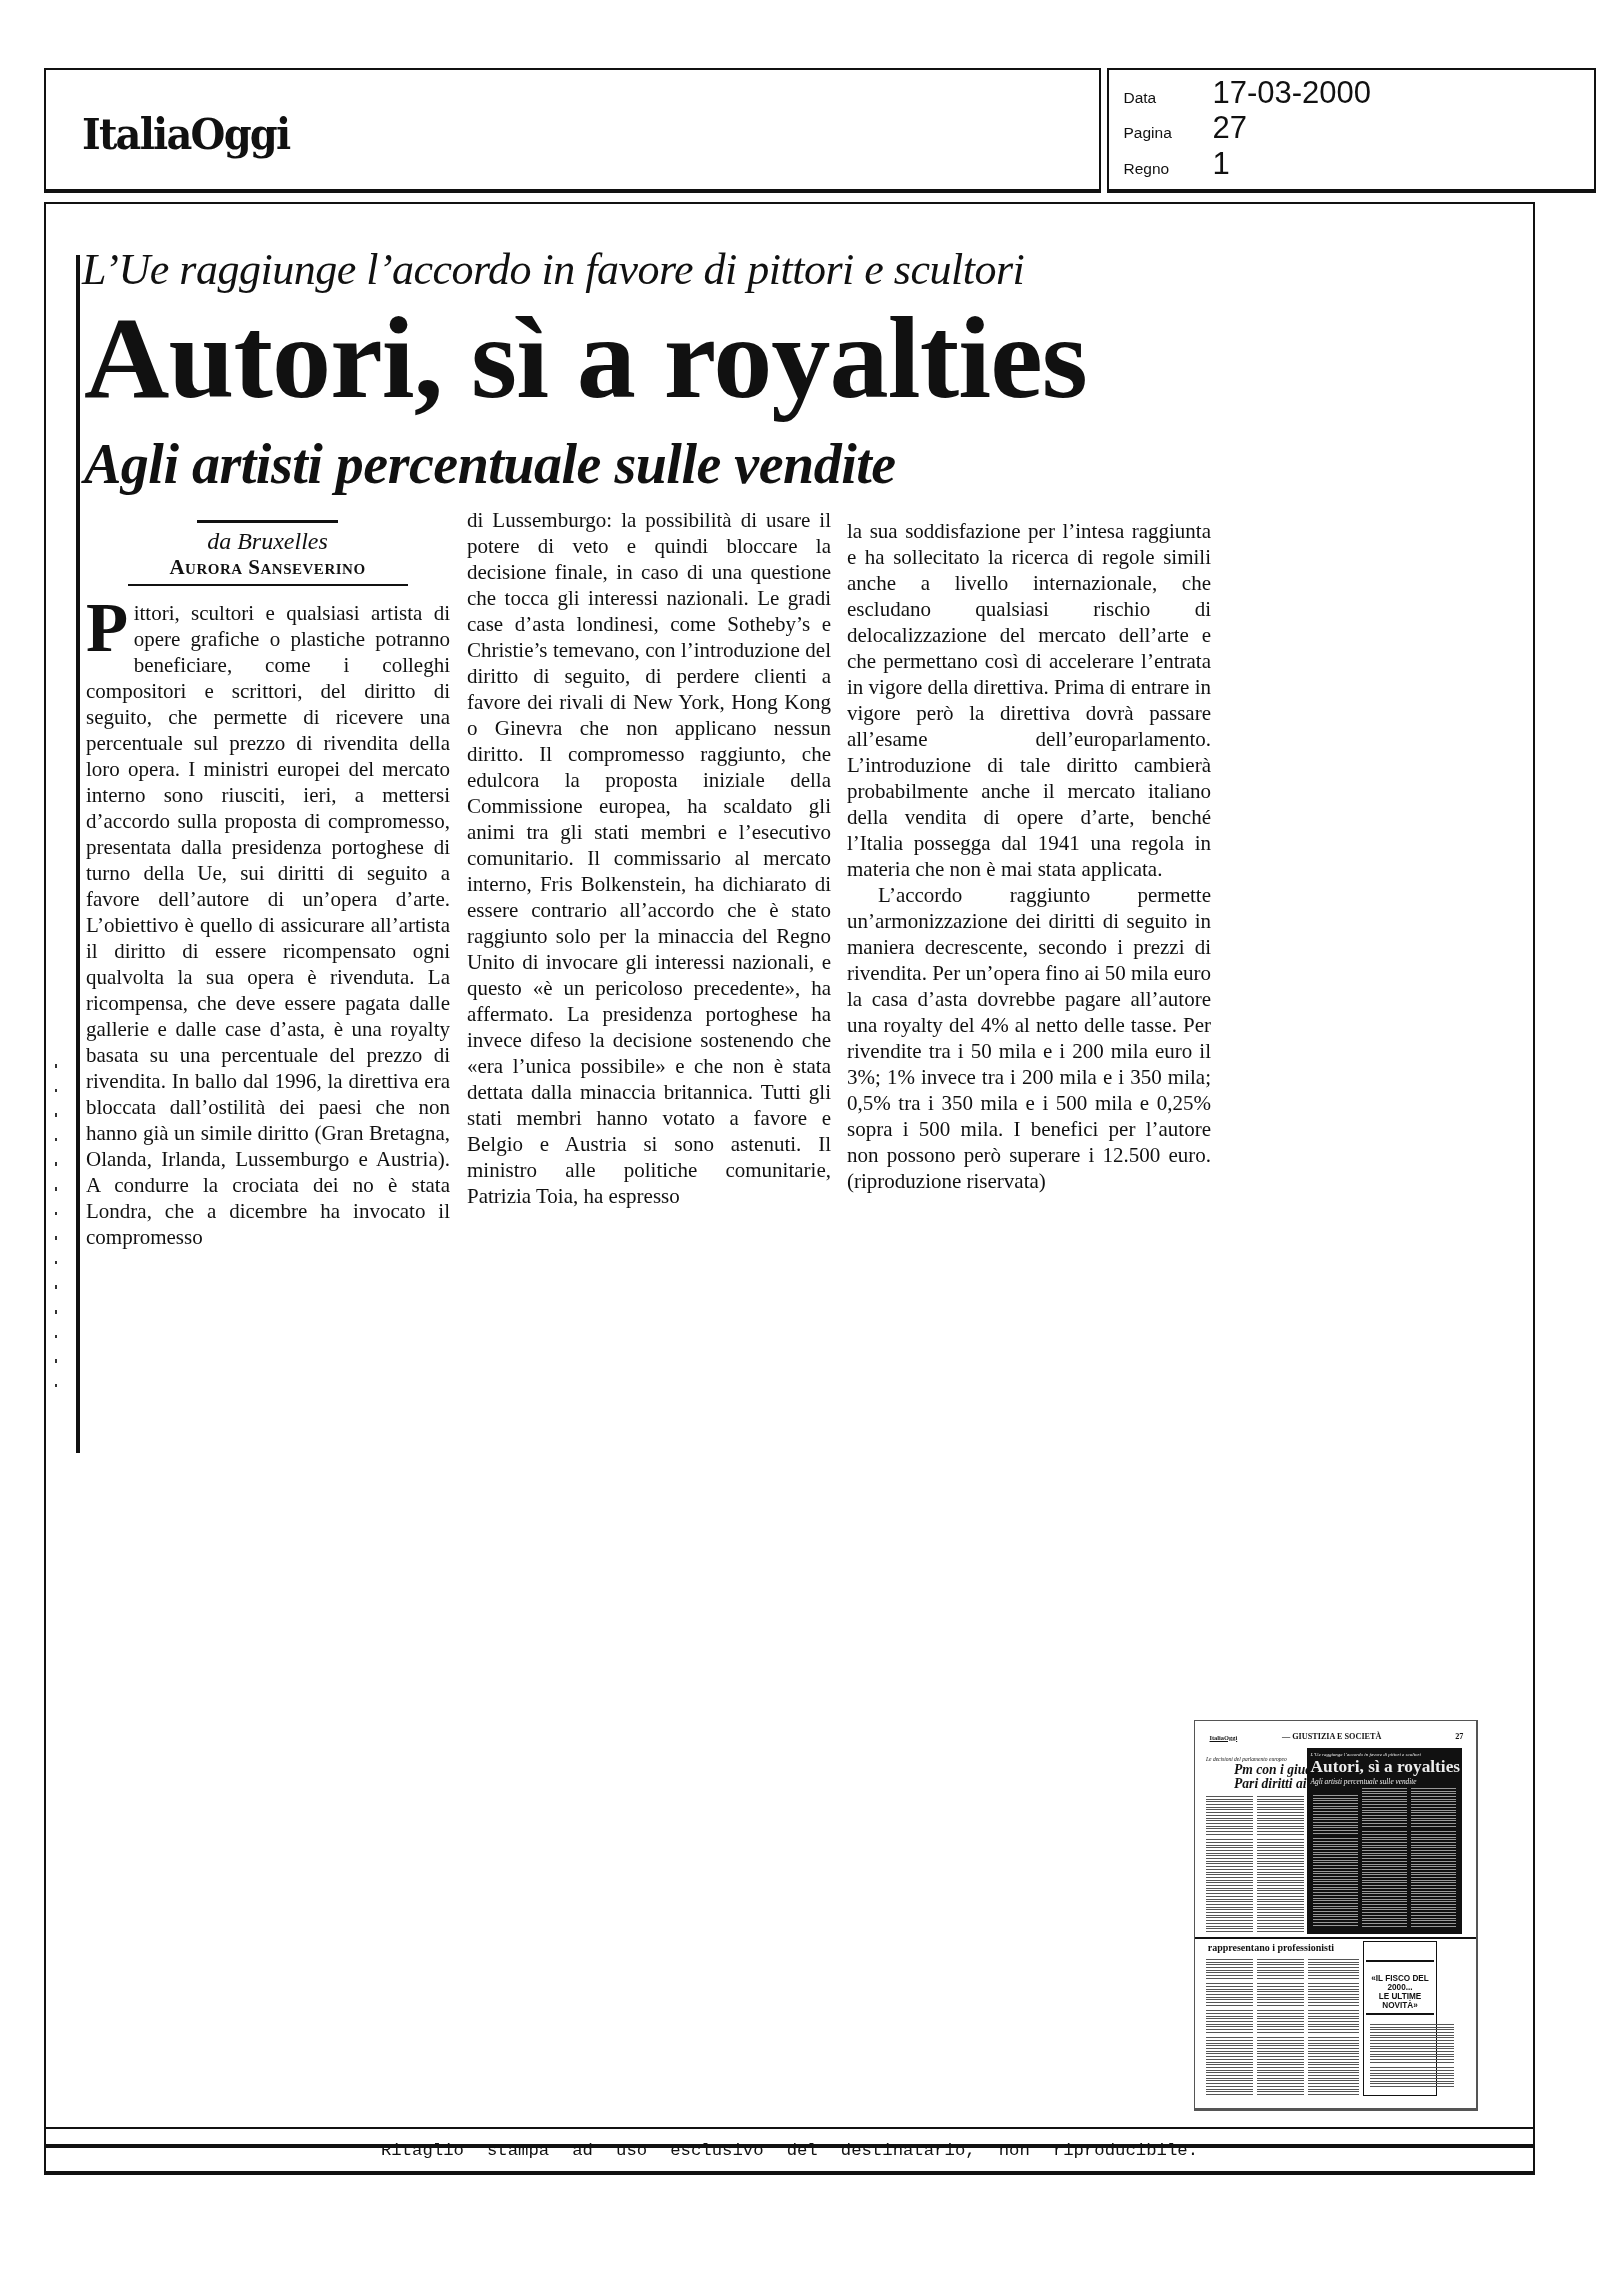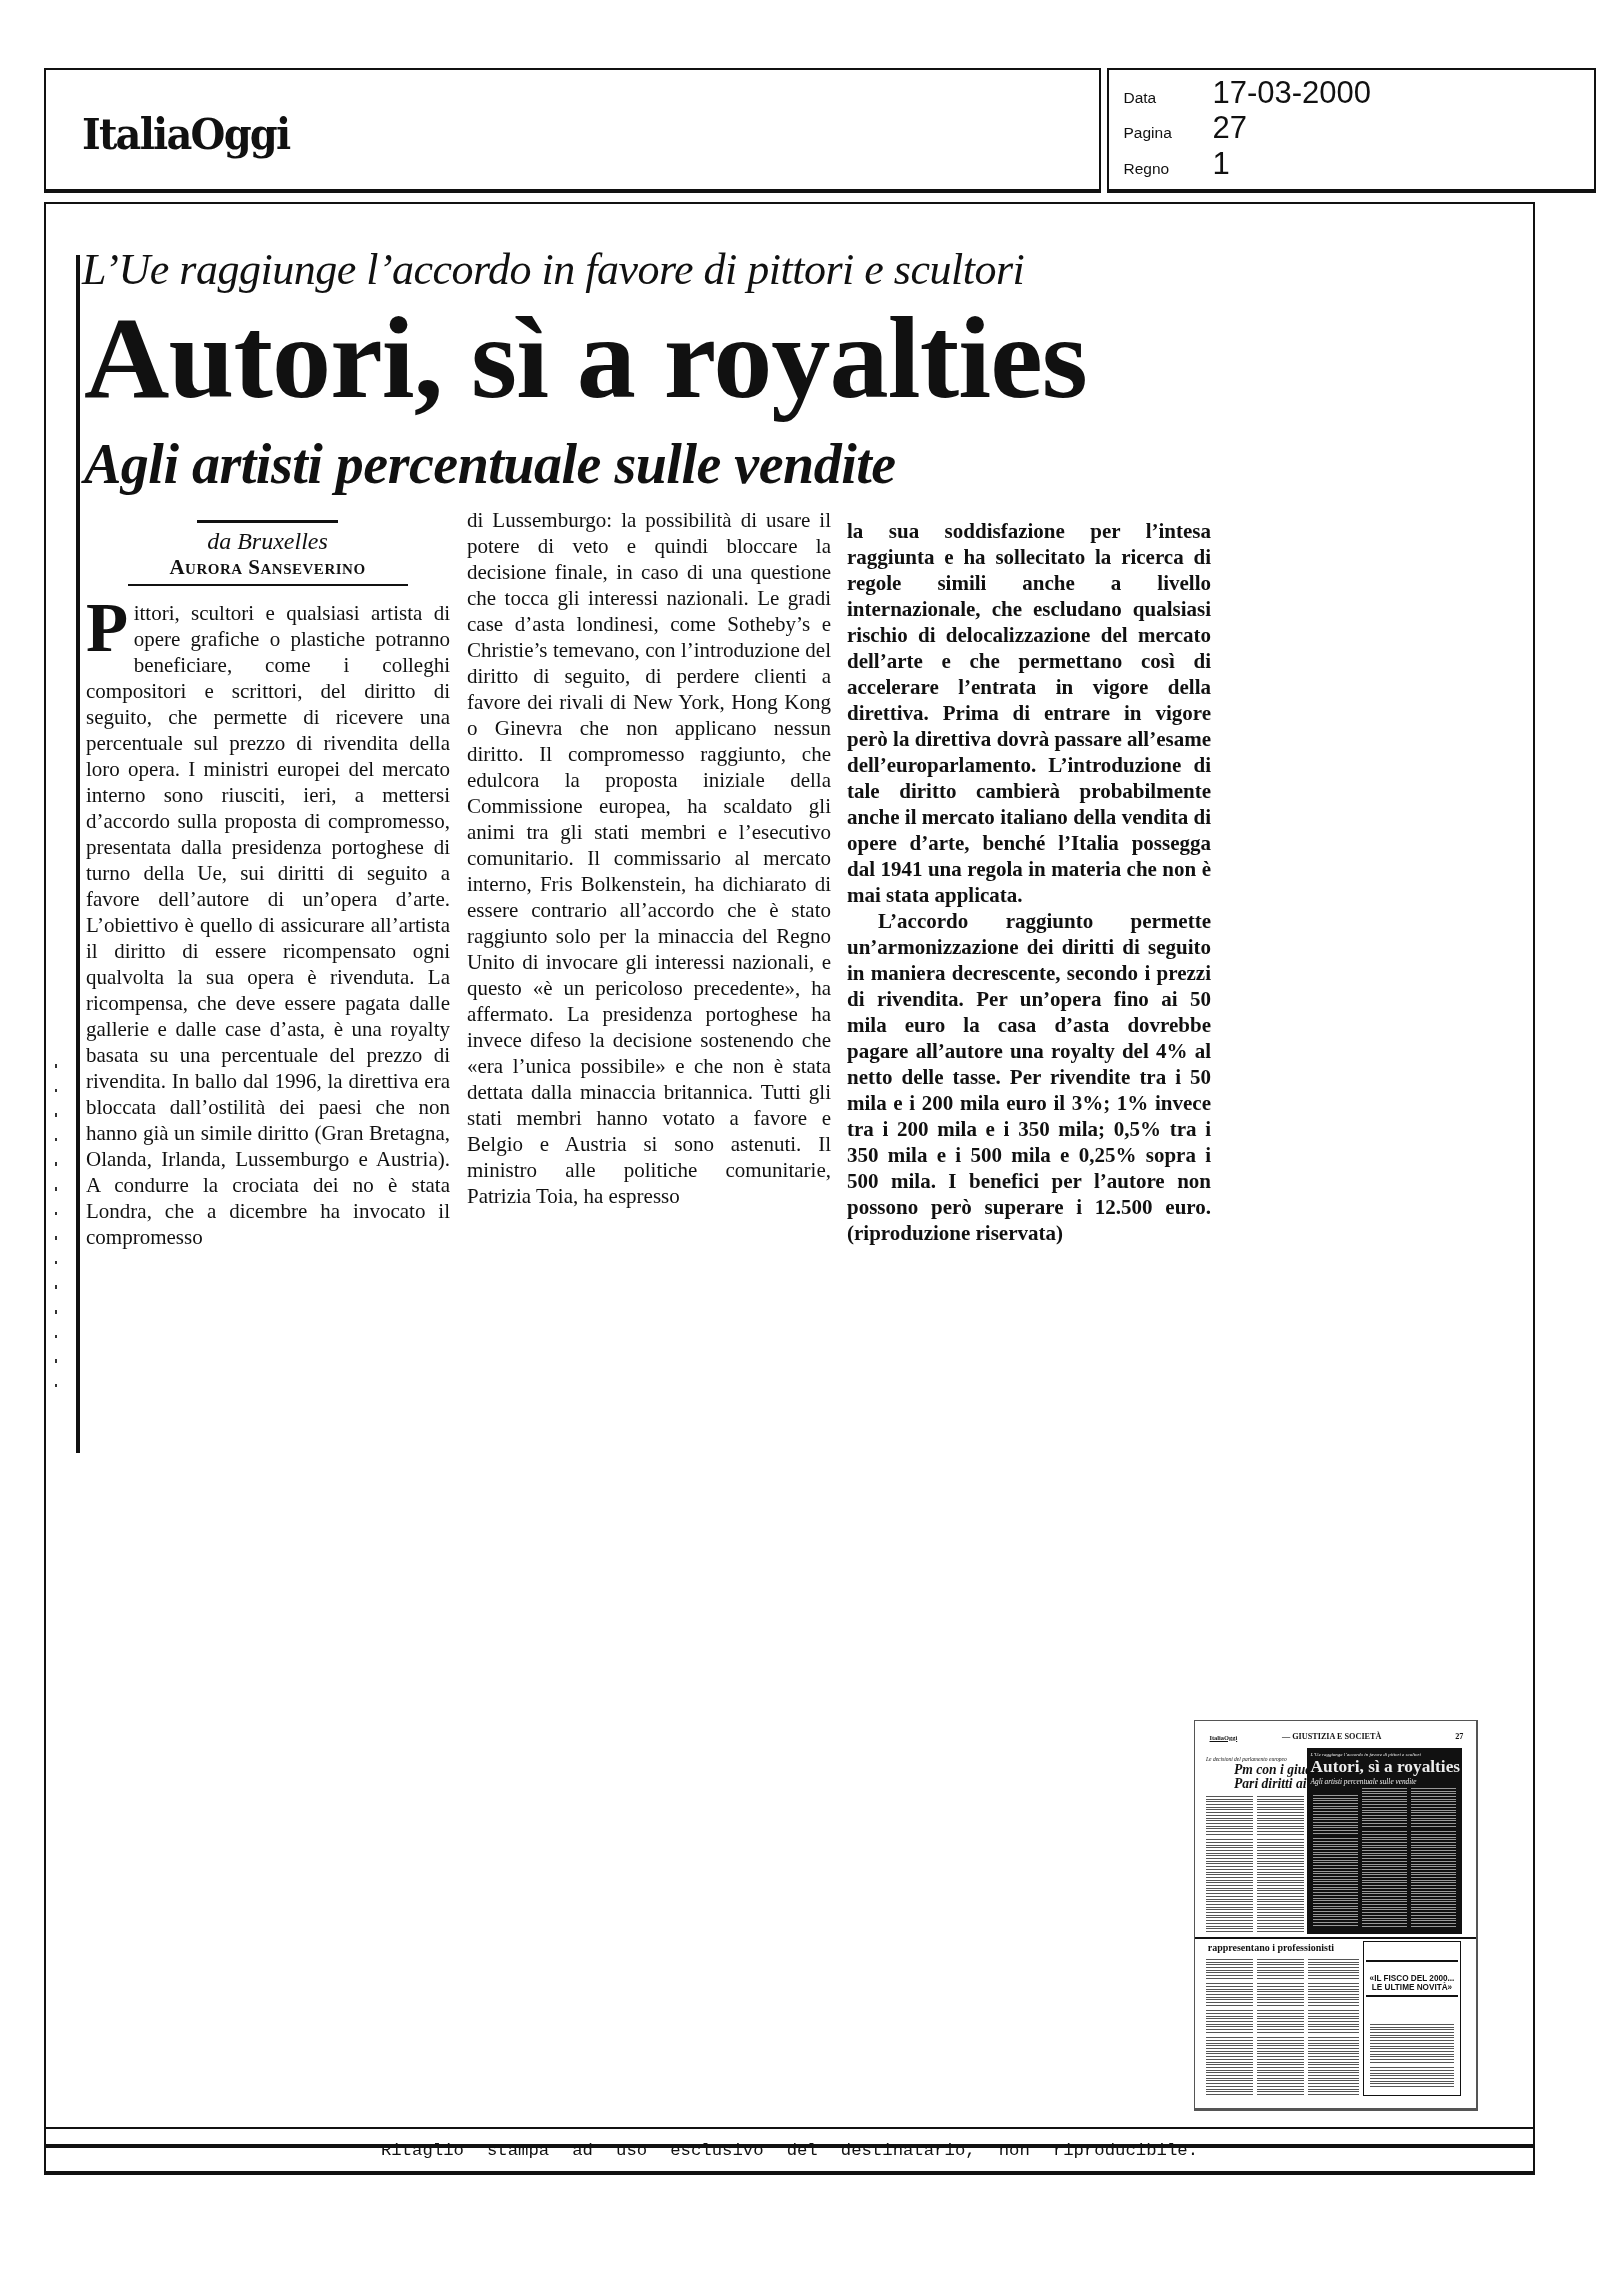--- a/index.html
+++ b/index.html
@@ -29,40 +29,40 @@
   .byline { position: absolute; left: 122px; top: 520px; width: 291px; text-align: center; }
   .byline .rule-top { width: 141px; height: 2.7px; background: #111; margin: 0 auto 5.5px; }
   .byline .from { font-style: italic; font-size: 24px; }
   .byline .author { font-weight: bold; font-size: 21px; font-variant: small-caps; letter-spacing: 0.5px; }
   .byline .rule-bot { width: 280px; height: 2.7px; background: #111; margin: 3.6px auto 0; }
 
   .col { position: absolute; top: 575px; width: 364px; font-size: 21px; line-height: 26px; text-align: justify; hyphens: manual; }
   .col p { margin: 0; }
   .col-1 { left: 86px; top: 600px; }
   .col-2 { left: 467px; top: 507px; }
-  .col-3 { left: 847px; top: 518px; font-weight: bold; }
+  .col-3 { left: 847px; top: 518px; }
   .col-3 p.indent { text-indent: 31px; }
   .dropcap { float: left; font-size: 69px; line-height: 53px; font-weight: bold; margin: 1.8px 5.5px 0 0; }
 
   
   .thumb { position: absolute; left: 1194px; top: 1720px; width: 284px; height: 391px; border: 1.8px solid #555; border-right-width: 2.7px; border-bottom-width: 3.6px; background: #fff; box-sizing: border-box; overflow: hidden; }
   .thumb .t-logo { position: absolute; left: 14.5px; top: 12.7px; font-size: 6.4px; font-weight: bold; text-decoration: underline; }
   .thumb .t-section { position: absolute; left: 87px; top: 11px; font-size: 8.2px; font-weight: bold; text-align: center; }
   .thumb .t-date { position: absolute; right: 12.7px; top: 11px; font-size: 8.2px; font-weight: bold; }
   .thumb .t-left-kicker { position: absolute; left: 11px; top: 35px; font-size: 5.5px; font-style: italic; }
   .thumb .t-left-title { position: absolute; left: 11px; top: 42px; font-size: 13.6px; font-weight: bold; font-style: italic; line-height: 13.6px; margin-left: 28px; }
   .thumb .t-dark { position: absolute; left: 112px; top: 27px; width: 155px; height: 186px; background: #111; color: #eee; padding: 3.6px; box-sizing: border-box; }
   .thumb .t-dark .k { font-size: 5px; font-style: italic; }
   .thumb .t-dark .h { font-size: 17.3px; font-weight: bold; line-height: 20px; white-space: nowrap; }
   .thumb .t-dark .s { font-size: 7.3px; font-style: italic; }
   .thumb .lines { position: absolute; background: repeating-linear-gradient(to bottom, #555 0 0.9px, transparent 0.9px 2.7px); }
   .thumb .t-dark .lines { background: repeating-linear-gradient(to bottom, #999 0 0.9px, transparent 0.9px 2.7px); }
   .thumb .t-hr { position: absolute; left: 0; top: 216px; width: 100%; height: 1.8px; background: #111; }
   .thumb .t-bottom-title { position: absolute; left: 12.7px; top: 221px; font-size: 10px; font-weight: bold; }
-  .thumb .t-ad { position: absolute; left: 168px; top: 220px; width: 98px; height: 155px; border: 1.8px solid #111; box-sizing: border-box; font-family: "Liberation Sans", sans-serif; text-align: center; }
+  .thumb .t-ad { position: absolute; left: 168px; top: 220px; width: 74px; height: 155px; border: 1.8px solid #111; box-sizing: border-box; font-family: "Liberation Sans", sans-serif; text-align: center; }
   .thumb .t-ad .a1 { font-size: 8.2px; font-weight: bold; margin-top: 38px; line-height: 9px; }
   .thumb .t-ad .sep { height: 1.8px; background: #111; margin: 2.7px 1.8px; }
 </style>
 </head>
 <body>
 
 <div class="hdr-left">
   <div class="logo">ItaliaOggi</div>
 </div>
 <div class="hdr-right">

